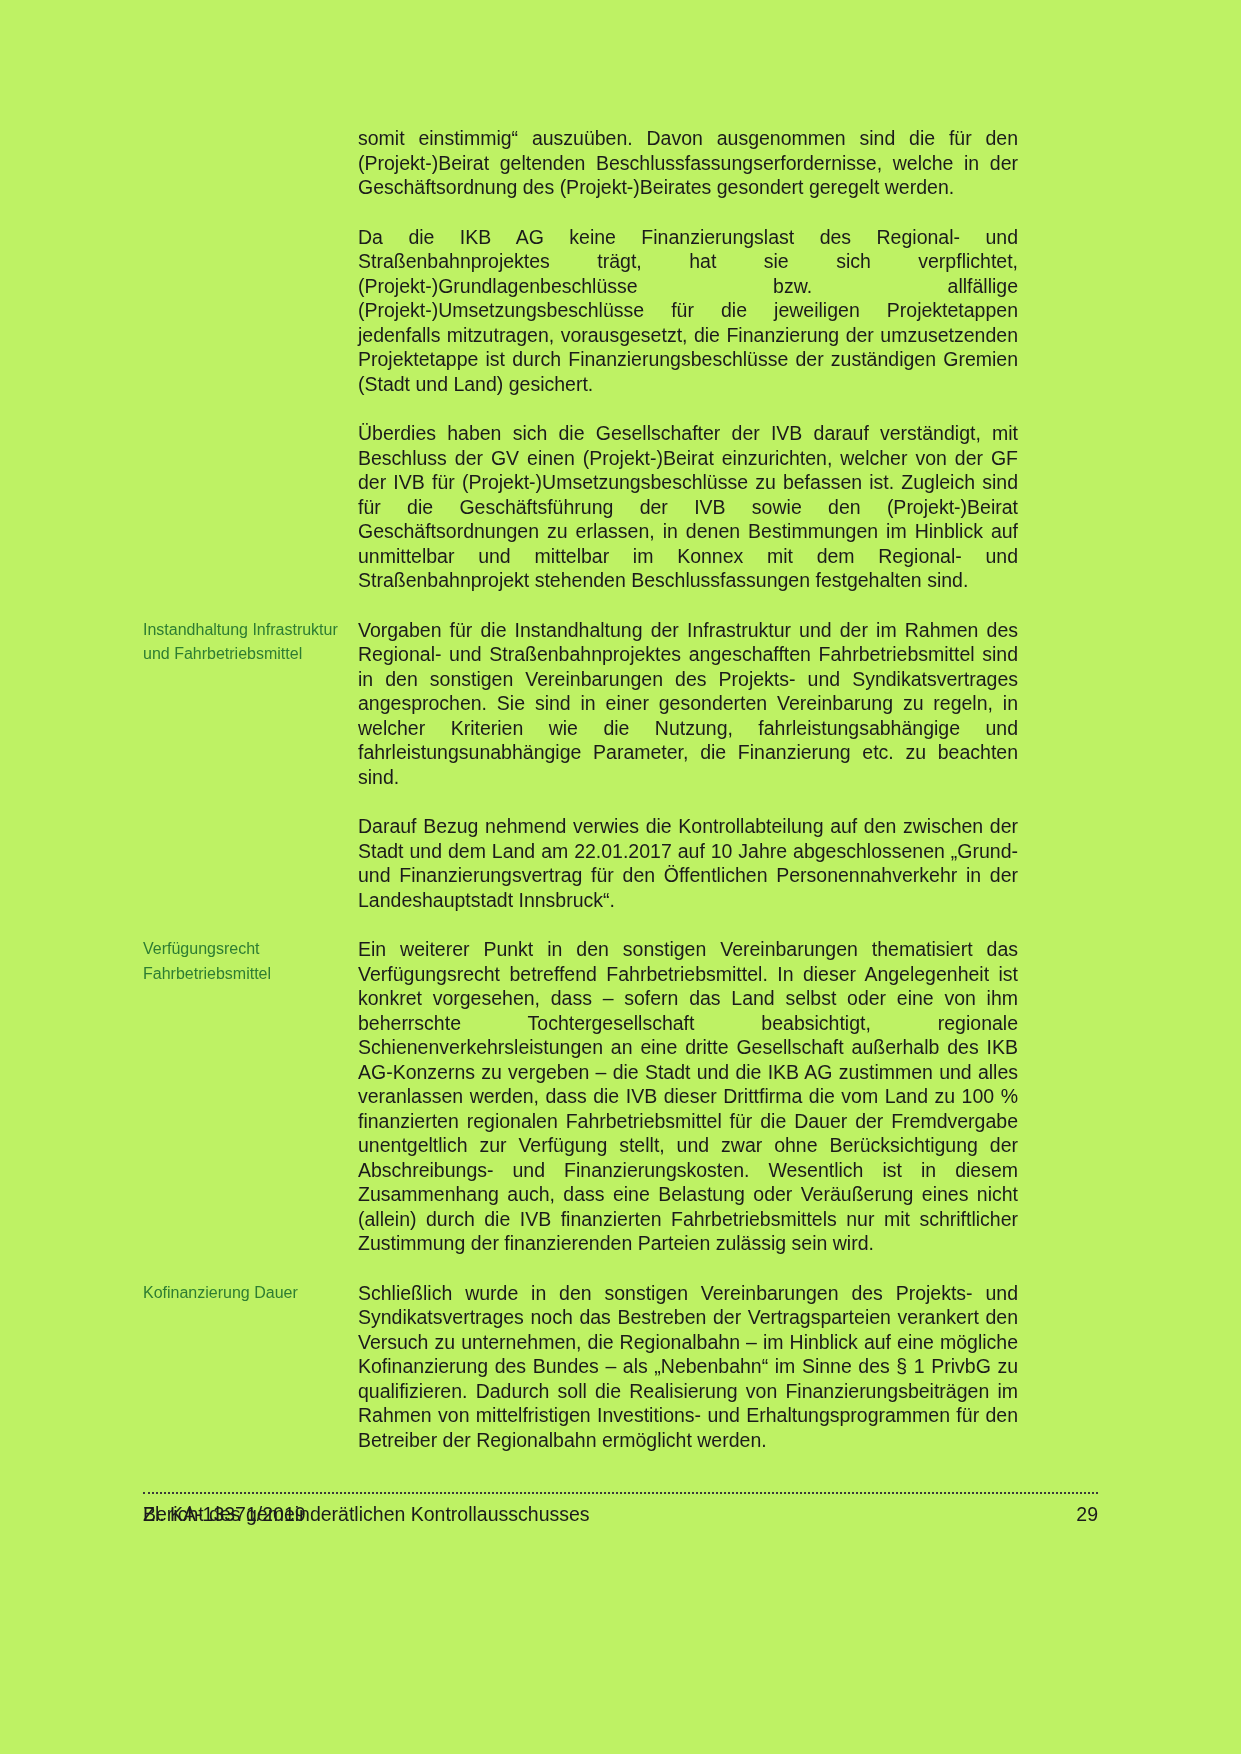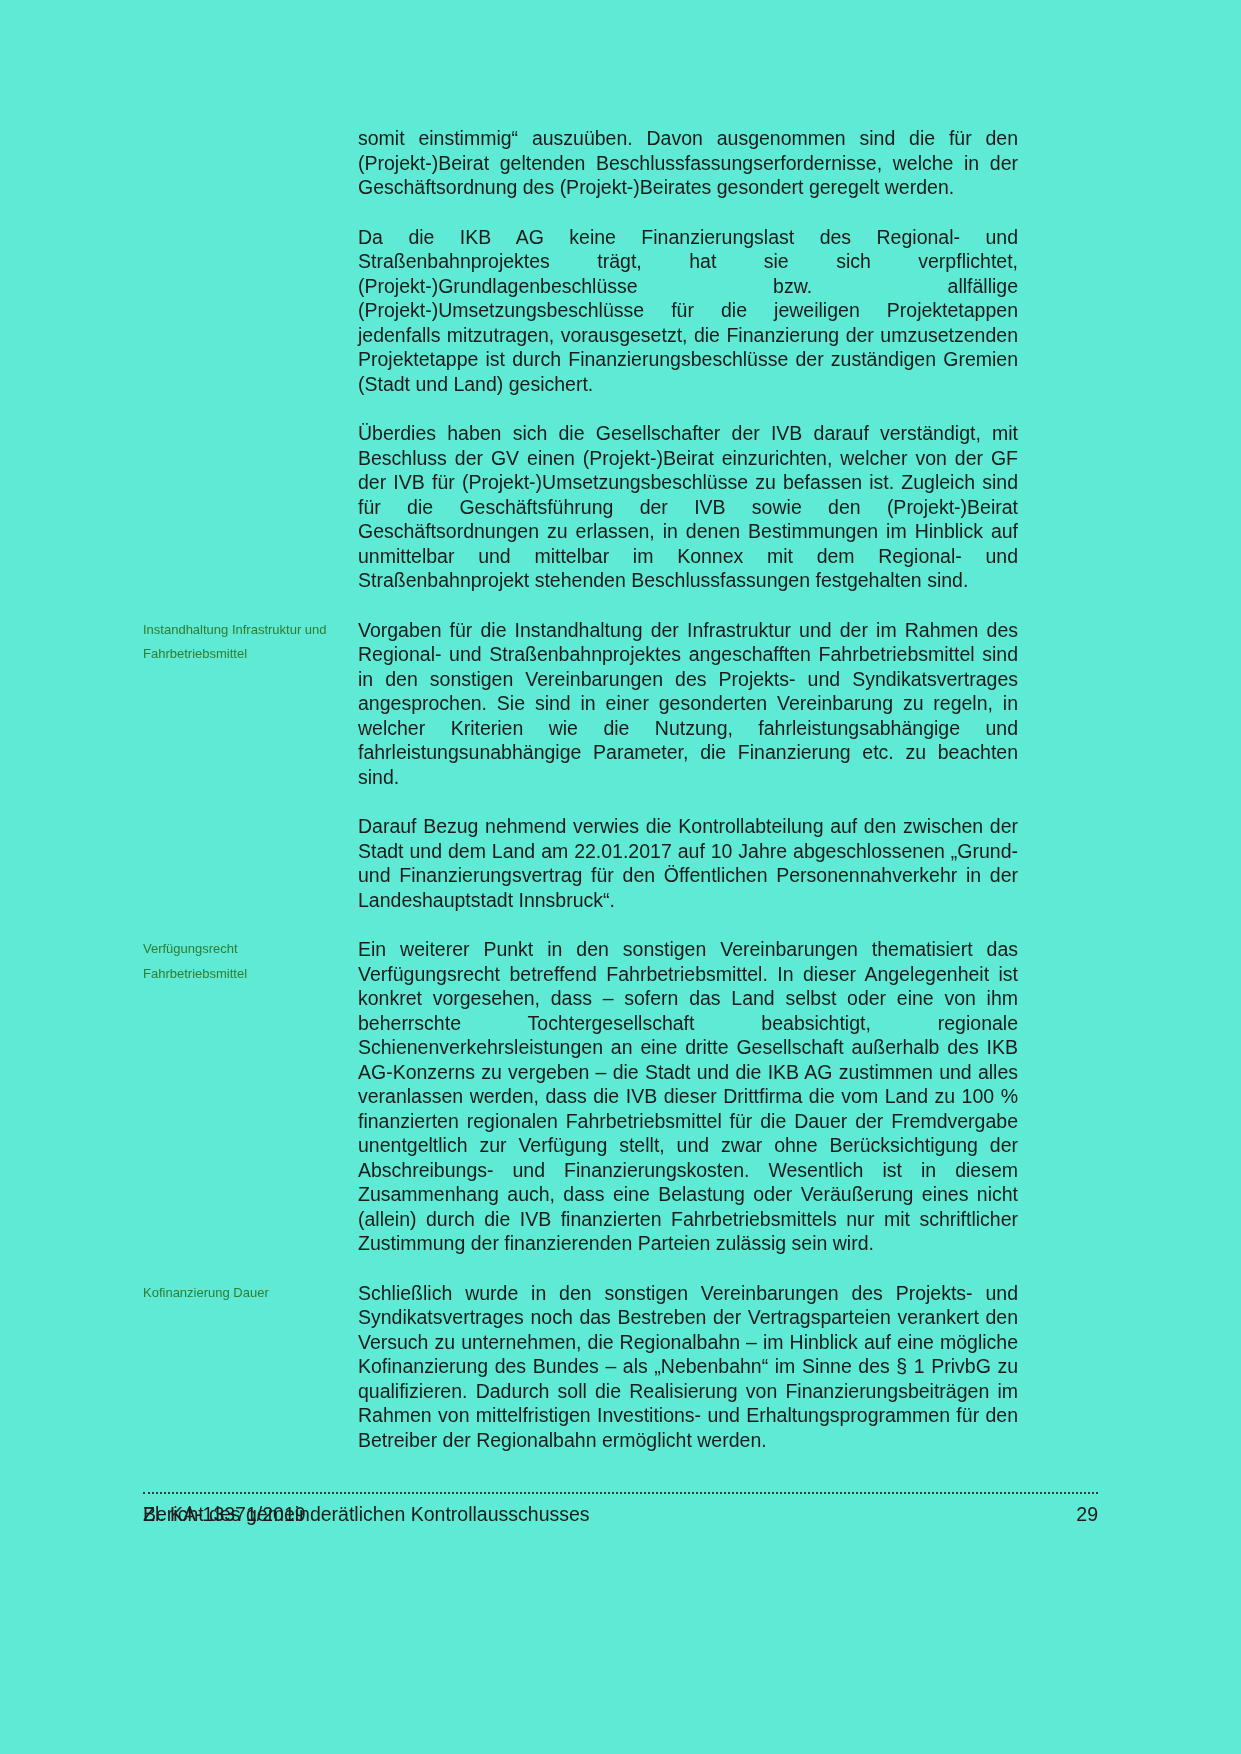--- a/index.html
+++ b/index.html
@@ -4,39 +4,39 @@
 <style>
   html, body {
     margin: 0;
     padding: 0;
     background: #ffffff;
   }
   .page {
     position: relative;
     width: 1241px;
     height: 1754px;
-    background: #5eead4;
+    background: #bef264;
     font-family: "Liberation Sans", sans-serif;
     color: #1b1b1b;
     overflow: hidden;
   }
   .content {
     position: absolute;
     top: 126px;
     left: 143px;
     width: 875px;
   }
   .row {
     display: grid;
     grid-template-columns: 215px 1fr;
     margin-bottom: 25px;
   }
   .row:last-child { margin-bottom: 0; }
   .margin-label {
-    font-size: 13px;
+    font-size: 16px;
     line-height: 24.5px;
     color: #2e7d32;
     padding-right: 20px;
   }
   .para {
     margin: 0;
     font-size: 19.5px;
     line-height: 24.5px;
     text-align: justify;
     hyphens: auto;

